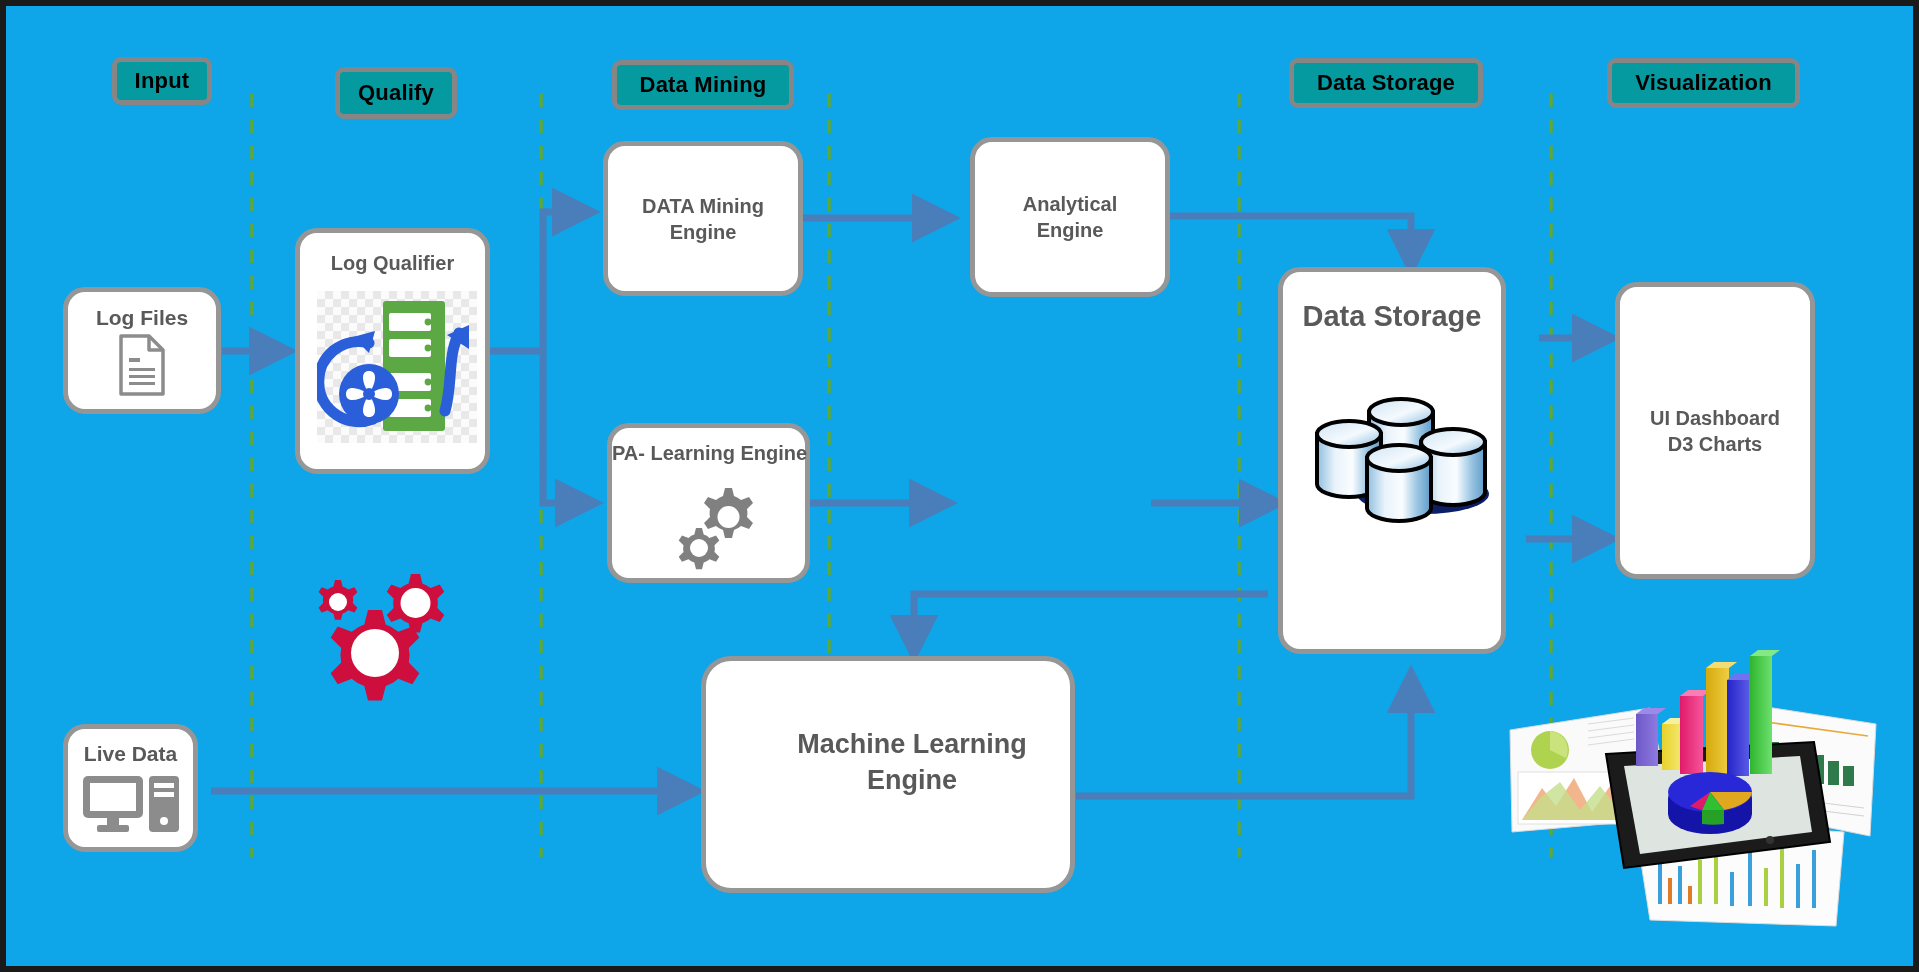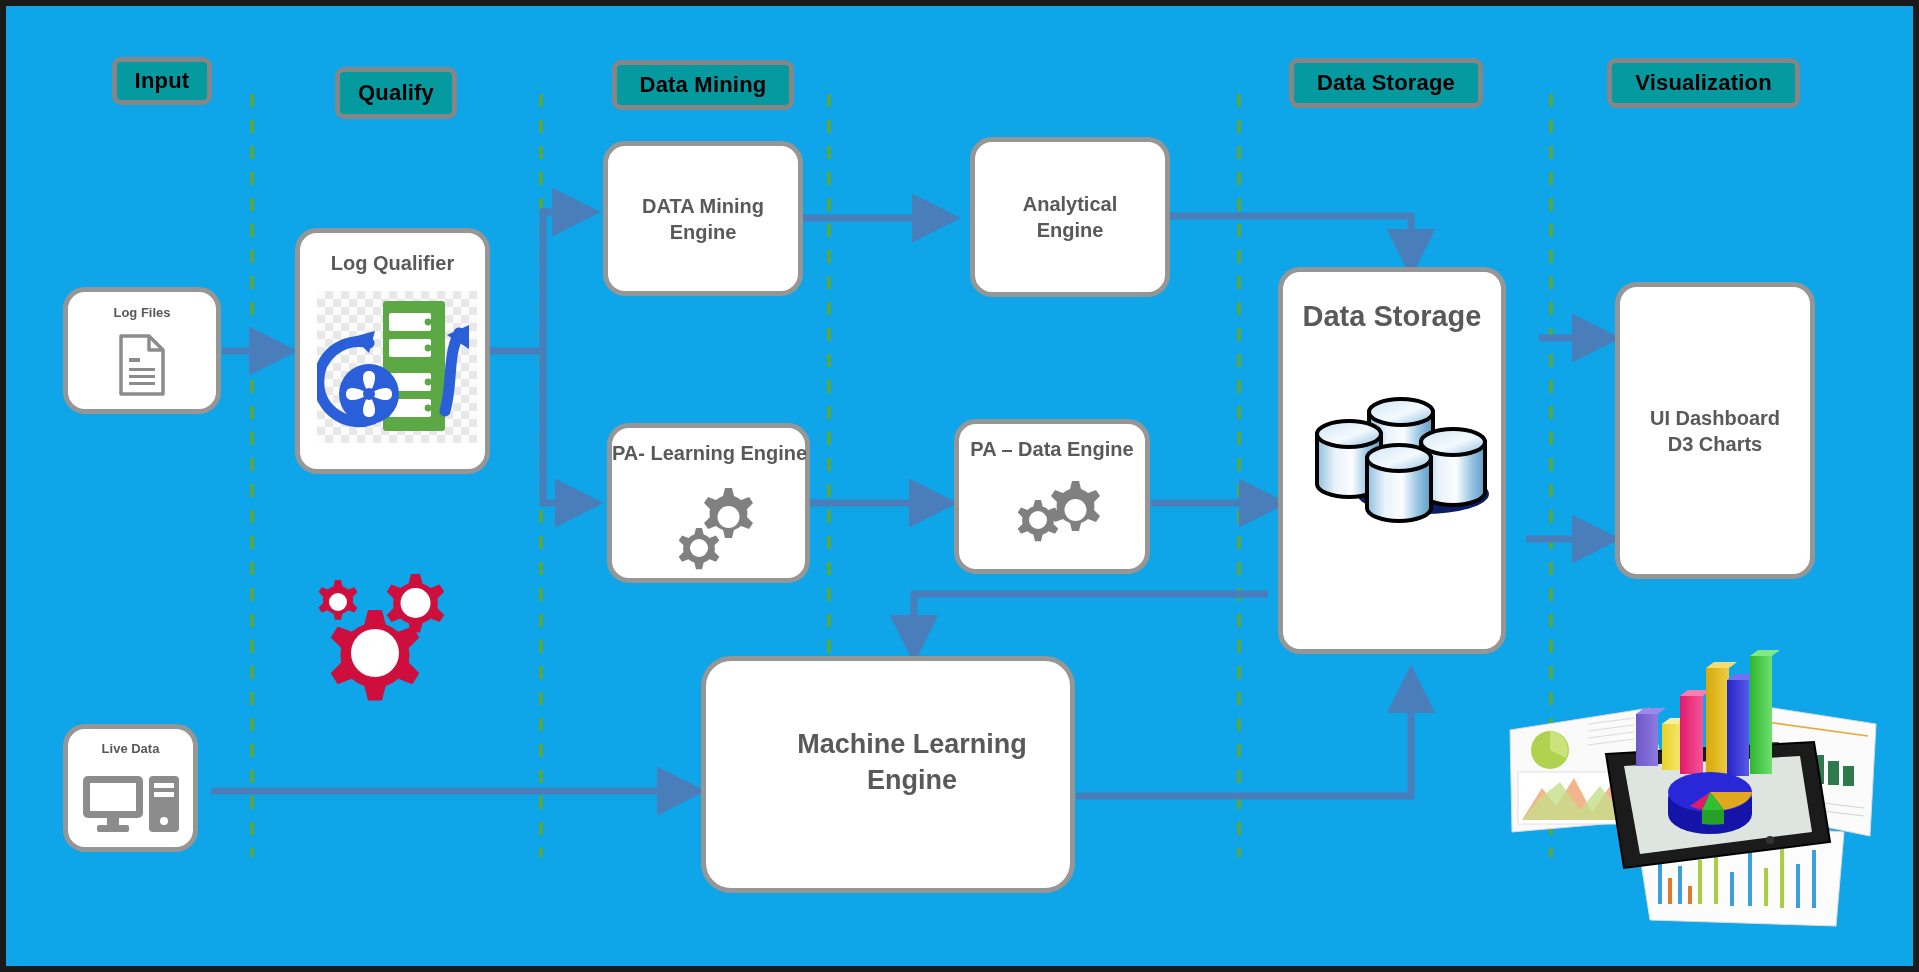--- a/index.html
+++ b/index.html
@@ -47,21 +47,21 @@
   }
   .node-title {
     position: absolute;
     left: 0; right: 0;
     text-align: center;
     color: #595959;
     font-weight: bold;
     line-height: 1.28;
     white-space: pre;
   }
-  .title-sm  { font-size: 13px; }
+  .title-sm  { font-size: 21px; }
   .title-md  { font-size: 20px; }
   .title-lg  { font-size: 27px; margin-left: 48px; }
   .title-xl  { font-size: 29px; }
 
   .centered-title {
     position: absolute;
     left: 0; right: 0; top: 50%;
     transform: translateY(-50%);
     text-align: center;
     color: #595959;
@@ -237,33 +237,20 @@
         <g fill="#808080">
           <path d="M61,8 l7,0 l2,8 a20,20 0 0 1 7,4 l8,-3 l4,6 l-6,6 a20,20 0 0 1 0,8 l6,6 l-4,6 l-8,-3 a20,20 0 0 1 -7,4 l-2,8 l-7,0 l-2,-8 a20,20 0 0 1 -7,-4 l-8,3 l-4,-6 l6,-6 a20,20 0 0 1 0,-8 l-6,-6 l4,-6 l8,3 a20,20 0 0 1 7,-4 z"></path>
           <circle cx="64.5" cy="37" r="11" fill="#ffffff"></circle>
           <path d="M32,48 l6,0 l1.7,6.6 a16,16 0 0 1 5.8,3.3 l6.5,-2.5 l3.3,5 l-4.8,4.9 a16,16 0 0 1 0,6.6 l4.8,4.9 l-3.3,5 l-6.5,-2.5 a16,16 0 0 1 -5.8,3.3 l-1.7,6.6 l-6,0 l-1.7,-6.6 a16,16 0 0 1 -5.8,-3.3 l-6.5,2.5 l-3.3,-5 l4.8,-4.9 a16,16 0 0 1 0,-6.6 l-4.8,-4.9 l3.3,-5 l6.5,2.5 a16,16 0 0 1 5.8,-3.3 z"></path>
           <circle cx="35" cy="68" r="9" fill="#ffffff"></circle>
         </g>
       </svg>
     </span>
   </div>
 
-  <div class="node" style="left:948px; top:413px; width:196px; height:155px;">
-    <div class="node-title title-md" style="top:13px;">PA – Data Engine</div>
-    <span class="icon-wrap" style="left:38px; top:52px;">
-      <svg width="115" height="85" viewBox="0 0 115 85">
-        <g fill="#808080">
-          <path d="M75,5 l7,0 l2,8 a20,20 0 0 1 7,4 l8,-3 l4,6 l-6,6 a20,20 0 0 1 0,8 l6,6 l-4,6 l-8,-3 a20,20 0 0 1 -7,4 l-2,8 l-7,0 l-2,-8 a20,20 0 0 1 -7,-4 l-8,3 l-4,-6 l6,-6 a20,20 0 0 1 0,-8 l-6,-6 l4,-6 l8,3 a20,20 0 0 1 7,-4 z"></path>
-          <circle cx="78.5" cy="34" r="11" fill="#ffffff"></circle>
-          <path d="M38,24 l6,0 l1.7,6.6 a16,16 0 0 1 5.8,3.3 l6.5,-2.5 l3.3,5 l-4.8,4.9 a16,16 0 0 1 0,6.6 l4.8,4.9 l-3.3,5 l-6.5,-2.5 a16,16 0 0 1 -5.8,3.3 l-1.7,6.6 l-6,0 l-1.7,-6.6 a16,16 0 0 1 -5.8,-3.3 l-6.5,2.5 l-3.3,-5 l4.8,-4.9 a16,16 0 0 1 0,-6.6 l-4.8,-4.9 l3.3,-5 l6.5,2.5 a16,16 0 0 1 5.8,-3.3 z"></path>
-          <circle cx="41" cy="44" r="9" fill="#ffffff"></circle>
-        </g>
-      </svg>
-    </span>
-  </div>
 
   <div class="node" style="left:1272px; top:261px; width:228px; height:387px;">
     <div class="node-title title-xl" style="top:26px;">Data Storage</div>
     <span class="icon-wrap" style="left:18px; top:100px;">
       <svg width="200" height="155" viewBox="0 0 200 155">
         <defs>
           <linearGradient id="cylG" x1="0" y1="0" x2="1" y2="0">
             <stop offset="0%" stop-color="#8FBEE0"></stop>
             <stop offset="28%" stop-color="#E9F3FA"></stop>
             <stop offset="55%" stop-color="#FAFDFF"></stop>

